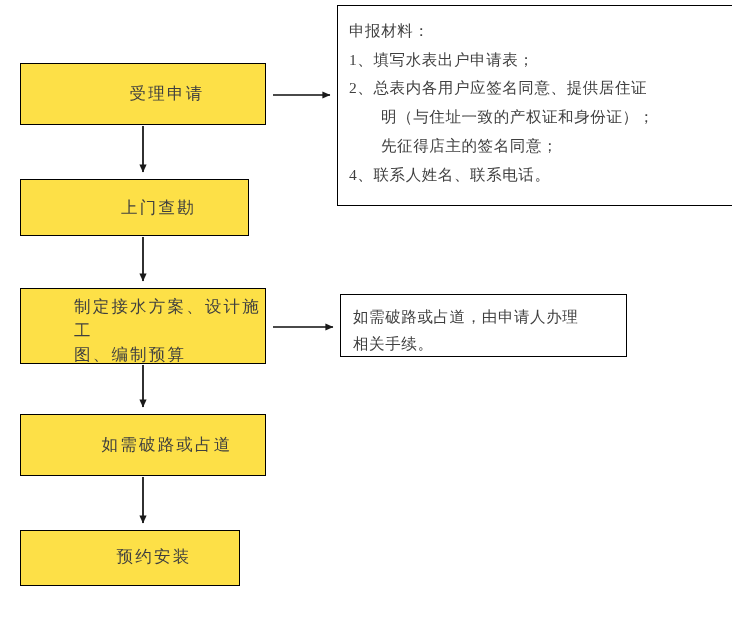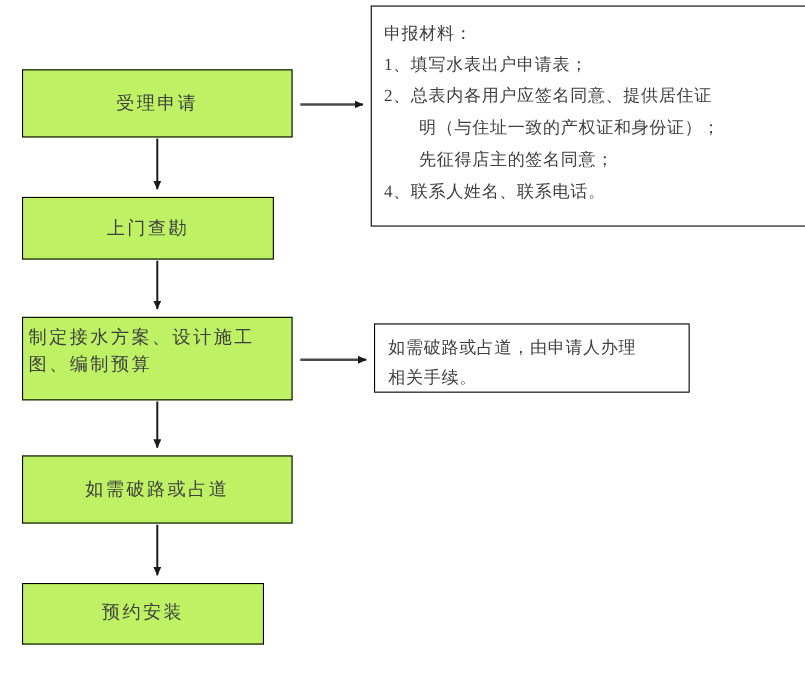--- a/index.html
+++ b/index.html
@@ -21,25 +21,26 @@
     left: 0;
     top: 0;
     width: 732px;
     height: 624px;
   }
 
   .node {
     position: absolute;
     box-sizing: border-box;
     border: 1.4px solid #000000;
-    background: #bef264;
+    background: #fde047;
     display: flex;
     align-items: center;
     justify-content: center;
     text-align: center;
+    padding-left: 48px;
   }
 
   .node .node-label {
     font-size: 16.5px;
     letter-spacing: 2.2px;
     color: #3f3f3f;
     line-height: 1.45;
     white-space: pre-line;
   }
 

